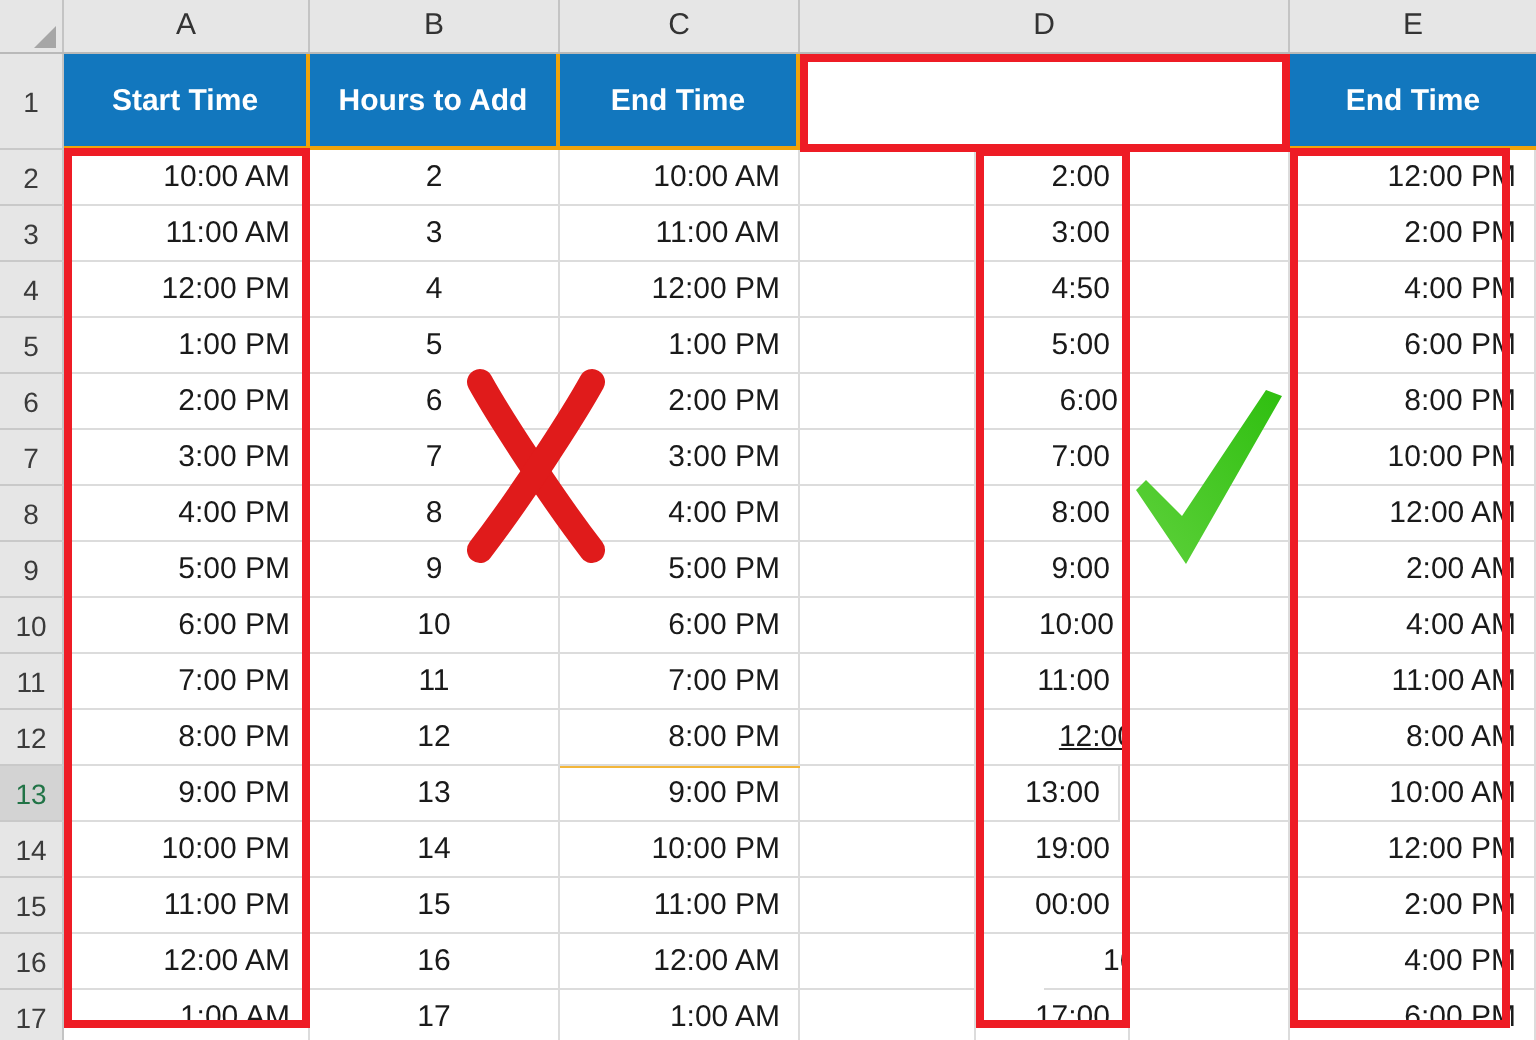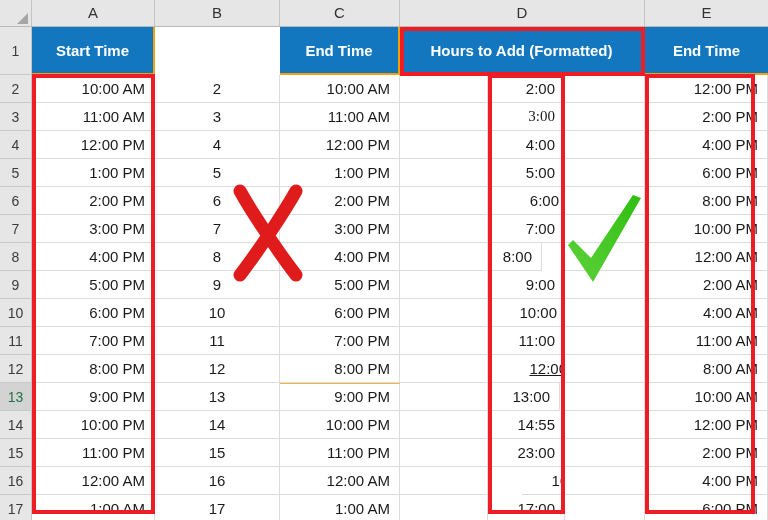--- a/index.html
+++ b/index.html
@@ -82,29 +82,29 @@
       <div class="cell" style="left:280px;top:75px;width:120px;height:28px;">10:00 AM</div>
       <div class="cell" style="left:400px;top:75px;width:88px;height:28px;"></div>
       <div class="cell" style="left:488px;top:75px;width:77px;height:28px;">2:00</div>
       <div class="cell" style="left:565px;top:75px;width:80px;height:28px;"></div>
       <div class="cell" style="left:645px;top:75px;width:123px;height:28px;">12:00 PM</div>
       <div class="rowhdr" style="top:103px;height:28px;line-height:28px;">3</div>
       <div class="cell" style="left:32px;top:103px;width:123px;height:28px;">11:00 AM</div>
       <div class="cell center" style="left:155px;top:103px;width:125px;height:28px;">3</div>
       <div class="cell" style="left:280px;top:103px;width:120px;height:28px;">11:00 AM</div>
       <div class="cell" style="left:400px;top:103px;width:88px;height:28px;"></div>
-      <div class="cell" style="left:488px;top:103px;width:77px;height:28px;font-family:Liberation Serif, serif;">3:00</div>
+      <div class="cell" style="left:488px;top:103px;width:77px;height:28px;">3:00</div>
       <div class="cell" style="left:565px;top:103px;width:80px;height:28px;"></div>
       <div class="cell" style="left:645px;top:103px;width:123px;height:28px;">2:00 PM</div>
       <div class="rowhdr" style="top:131px;height:28px;line-height:28px;">4</div>
       <div class="cell" style="left:32px;top:131px;width:123px;height:28px;">12:00 PM</div>
       <div class="cell center" style="left:155px;top:131px;width:125px;height:28px;">4</div>
       <div class="cell" style="left:280px;top:131px;width:120px;height:28px;">12:00 PM</div>
       <div class="cell" style="left:400px;top:131px;width:88px;height:28px;"></div>
-      <div class="cell" style="left:488px;top:131px;width:77px;height:28px;">4:00</div>
+      <div class="cell" style="left:488px;top:131px;width:77px;height:28px;">4:50</div>
       <div class="cell" style="left:565px;top:131px;width:80px;height:28px;"></div>
       <div class="cell" style="left:645px;top:131px;width:123px;height:28px;">4:00 PM</div>
       <div class="rowhdr" style="top:159px;height:28px;line-height:28px;">5</div>
       <div class="cell" style="left:32px;top:159px;width:123px;height:28px;">1:00 PM</div>
       <div class="cell center" style="left:155px;top:159px;width:125px;height:28px;">5</div>
       <div class="cell" style="left:280px;top:159px;width:120px;height:28px;">1:00 PM</div>
       <div class="cell" style="left:400px;top:159px;width:88px;height:28px;"></div>
       <div class="cell" style="left:488px;top:159px;width:77px;height:28px;">5:00</div>
       <div class="cell" style="left:565px;top:159px;width:80px;height:28px;"></div>
       <div class="cell" style="left:645px;top:159px;width:123px;height:28px;">6:00 PM</div>
@@ -122,21 +122,21 @@
       <div class="cell" style="left:280px;top:215px;width:120px;height:28px;">3:00 PM</div>
       <div class="cell" style="left:400px;top:215px;width:88px;height:28px;"></div>
       <div class="cell" style="left:488px;top:215px;width:77px;height:28px;">7:00</div>
       <div class="cell" style="left:565px;top:215px;width:80px;height:28px;"></div>
       <div class="cell" style="left:645px;top:215px;width:123px;height:28px;">10:00 PM</div>
       <div class="rowhdr" style="top:243px;height:28px;line-height:28px;">8</div>
       <div class="cell" style="left:32px;top:243px;width:123px;height:28px;">4:00 PM</div>
       <div class="cell center" style="left:155px;top:243px;width:125px;height:28px;">8</div>
       <div class="cell" style="left:280px;top:243px;width:120px;height:28px;">4:00 PM</div>
       <div class="cell" style="left:400px;top:243px;width:88px;height:28px;"></div>
-      <div class="cell" style="left:488px;top:243px;width:54px;height:28px;">8:00</div>
+      <div class="cell" style="left:488px;top:243px;width:77px;height:28px;">8:00</div>
       <div class="cell" style="left:565px;top:243px;width:80px;height:28px;"></div>
       <div class="cell" style="left:645px;top:243px;width:123px;height:28px;">12:00 AM</div>
       <div class="rowhdr" style="top:271px;height:28px;line-height:28px;">9</div>
       <div class="cell" style="left:32px;top:271px;width:123px;height:28px;">5:00 PM</div>
       <div class="cell center" style="left:155px;top:271px;width:125px;height:28px;">9</div>
       <div class="cell" style="left:280px;top:271px;width:120px;height:28px;">5:00 PM</div>
       <div class="cell" style="left:400px;top:271px;width:88px;height:28px;"></div>
       <div class="cell" style="left:488px;top:271px;width:77px;height:28px;">9:00</div>
       <div class="cell" style="left:565px;top:271px;width:80px;height:28px;"></div>
       <div class="cell" style="left:645px;top:271px;width:123px;height:28px;">2:00 AM</div>
@@ -170,29 +170,29 @@
       <div class="cell" style="left:280px;top:383px;width:120px;height:28px;">9:00 PM</div>
       <div class="cell" style="left:400px;top:383px;width:88px;height:28px;"></div>
       <div class="cell" style="left:488px;top:383px;width:72px;height:28px;">13:00</div>
       <div class="cell" style="left:565px;top:383px;width:80px;height:28px;"></div>
       <div class="cell" style="left:645px;top:383px;width:123px;height:28px;">10:00 AM</div>
       <div class="rowhdr" style="top:411px;height:28px;line-height:28px;">14</div>
       <div class="cell" style="left:32px;top:411px;width:123px;height:28px;">10:00 PM</div>
       <div class="cell center" style="left:155px;top:411px;width:125px;height:28px;">14</div>
       <div class="cell" style="left:280px;top:411px;width:120px;height:28px;">10:00 PM</div>
       <div class="cell" style="left:400px;top:411px;width:88px;height:28px;"></div>
-      <div class="cell" style="left:488px;top:411px;width:77px;height:28px;">14:55</div>
+      <div class="cell" style="left:488px;top:411px;width:77px;height:28px;">19:00</div>
       <div class="cell" style="left:565px;top:411px;width:80px;height:28px;"></div>
       <div class="cell" style="left:645px;top:411px;width:123px;height:28px;">12:00 PM</div>
       <div class="rowhdr" style="top:439px;height:28px;line-height:28px;">15</div>
       <div class="cell" style="left:32px;top:439px;width:123px;height:28px;">11:00 PM</div>
       <div class="cell center" style="left:155px;top:439px;width:125px;height:28px;">15</div>
       <div class="cell" style="left:280px;top:439px;width:120px;height:28px;">11:00 PM</div>
       <div class="cell" style="left:400px;top:439px;width:88px;height:28px;"></div>
-      <div class="cell" style="left:488px;top:439px;width:77px;height:28px;">23:00</div>
+      <div class="cell" style="left:488px;top:439px;width:77px;height:28px;">00:00</div>
       <div class="cell" style="left:565px;top:439px;width:80px;height:28px;"></div>
       <div class="cell" style="left:645px;top:439px;width:123px;height:28px;">2:00 PM</div>
       <div class="rowhdr" style="top:467px;height:28px;line-height:28px;">16</div>
       <div class="cell" style="left:32px;top:467px;width:123px;height:28px;">12:00 AM</div>
       <div class="cell center" style="left:155px;top:467px;width:125px;height:28px;">16</div>
       <div class="cell" style="left:280px;top:467px;width:120px;height:28px;">12:00 AM</div>
       <div class="cell" style="left:400px;top:467px;width:88px;height:28px;"></div>
       <div class="cell" style="left:488px;top:467px;width:77px;height:28px;margin-left:34px;">16:00</div>
       <div class="cell" style="left:565px;top:467px;width:80px;height:28px;"></div>
       <div class="cell" style="left:645px;top:467px;width:123px;height:28px;">4:00 PM</div>
@@ -200,22 +200,22 @@
       <div class="cell" style="left:32px;top:495px;width:123px;height:28px;">1:00 AM</div>
       <div class="cell center" style="left:155px;top:495px;width:125px;height:28px;">17</div>
       <div class="cell" style="left:280px;top:495px;width:120px;height:28px;">1:00 AM</div>
       <div class="cell" style="left:400px;top:495px;width:88px;height:28px;"></div>
       <div class="cell" style="left:488px;top:495px;width:77px;height:28px;">17:00</div>
       <div class="cell" style="left:565px;top:495px;width:80px;height:28px;"></div>
       <div class="cell" style="left:645px;top:495px;width:123px;height:28px;">6:00 PM</div>
     </div>
 
   <div class="hcell" style="left:32px;top:27px;width:123px;height:48px;">Start Time</div>
+  <div class="hcell" style="left:155px;top:27px;width:125px;height:48px;">Hours to Add</div>
   <div class="hcell" style="left:280px;top:27px;width:120px;height:48px;">End Time</div>
-  <div class="hcell" style="left:400px;top:27px;width:245px;height:48px;">Hours to Add (Formatted)</div>
   <div class="hcell lastsep" style="left:645px;top:27px;width:123px;height:48px;">End Time</div>
 
   <div class="orange-rule" style="left:280px;top:383px;width:120px;"></div>
 
   <div class="redbox" style="left:32px;top:74px;width:123px;height:440px;"></div>
   <div class="redbox" style="left:400px;top:27px;width:245px;height:49px;"></div>
   <div class="redbox" style="left:488px;top:74px;width:77px;height:440px;"></div>
   <div class="redbox" style="left:645px;top:74px;width:110px;height:440px;"></div>
 
   <svg class="mark" style="left:230px;top:183px;" width="76" height="100" viewBox="0 0 76 100">

